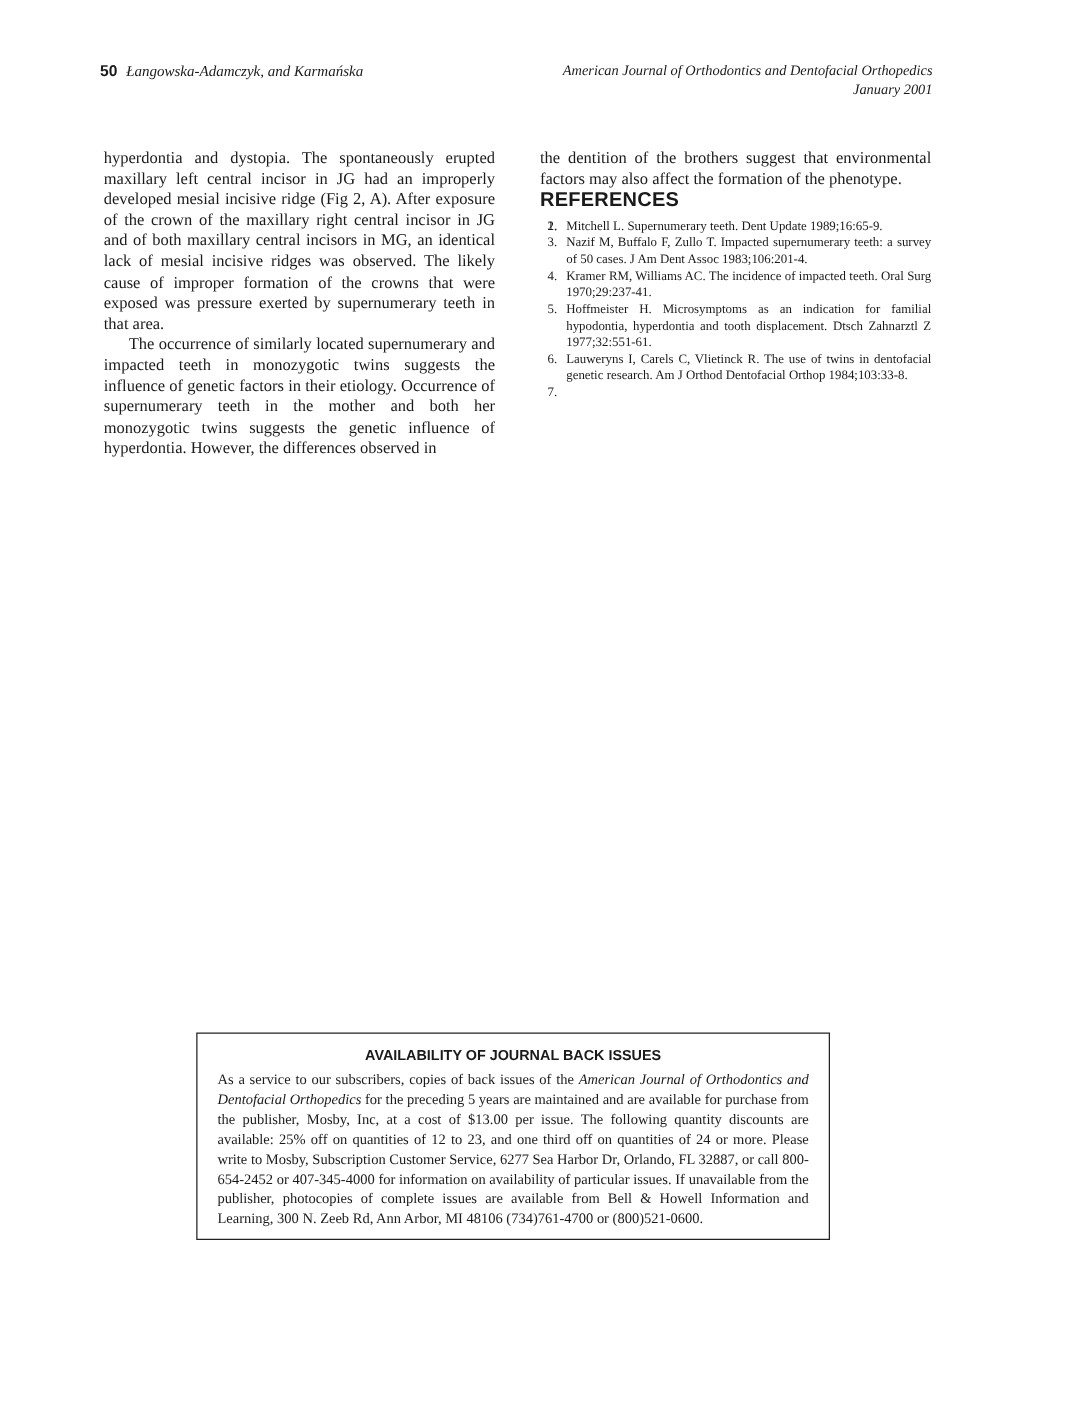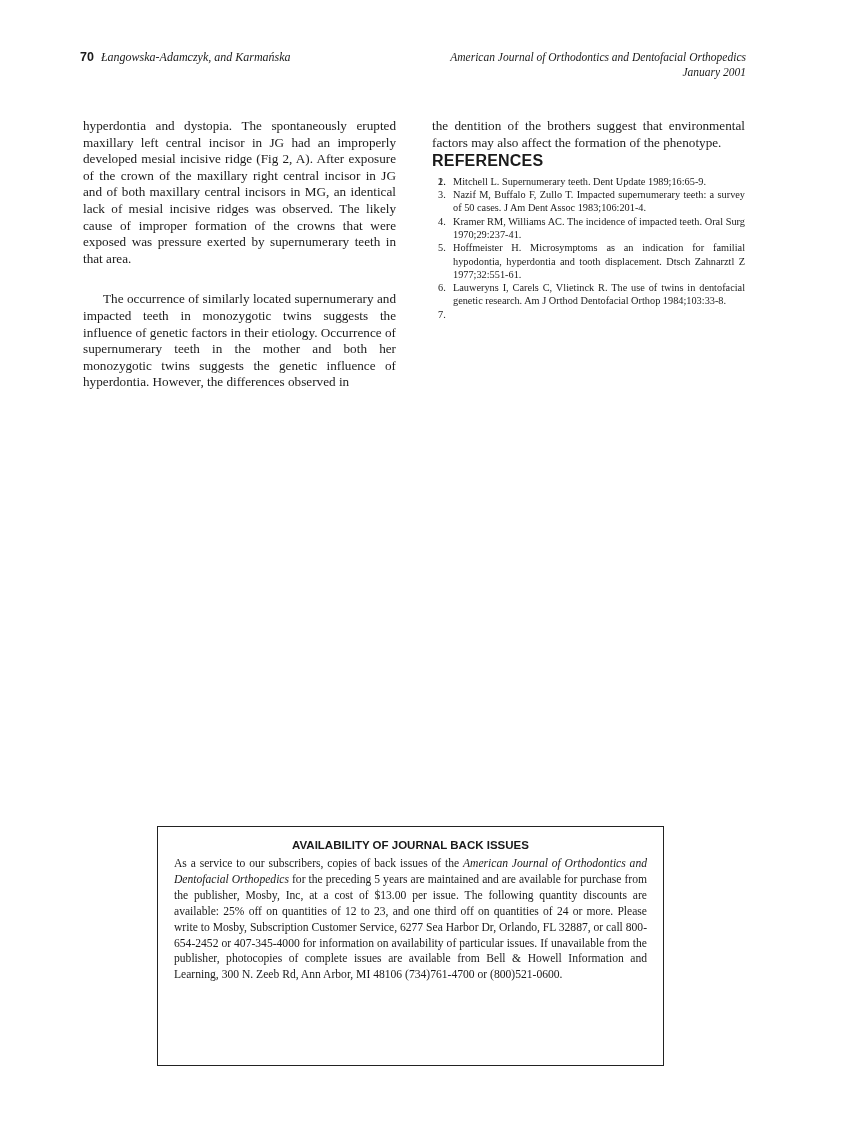--- a/index.html
+++ b/index.html
@@ -5,35 +5,35 @@
   html, body { margin:0; padding:0; background:#ffffff; }
   body { width:866px; height:1122px; position:relative; overflow:hidden; color:#1a1a1a; font-family:"Liberation Serif", serif; }
   .header-left { position:absolute; left:80px; top:50px; font-size:12px; }
   .header-left .pn { font-family:"Liberation Sans", sans-serif; font-weight:bold; font-size:12.5px; margin-right:4px; }
   .header-left .auth { font-style:italic; }
   .header-right { position:absolute; right:120px; top:50px; font-size:11.5px; font-style:italic; text-align:right; line-height:15px; }
   .col { position:absolute; top:118px; width:313px; font-size:13.2px; line-height:16.6px; text-align:justify; }
   .col-left { left:83px; }
   .col-right { left:432px; }
   .col p { margin:0; }
-  .col p.indent { text-indent:20px;margin-top:24px; }
+  .col p.indent { text-indent:20px; }
   .refs-h { font-family:"Liberation Sans", sans-serif; font-weight:bold; font-size:16px; margin-top:2px; margin-bottom:5px; letter-spacing:0.2px; }
   ol.refs { margin:0; padding:0; list-style:none; font-size:10.3px; line-height:13.3px; }
   ol.refs li { position:relative; padding-left:21px; text-align:justify; }
   ol.refs li .num { position:absolute; left:6px; top:0; }
-  .box { position:absolute; left:157px; top:826px; width:507px; height:240px; border:1.5px solid #222; box-sizing:border-box; padding:12px 16px 0 16px; }
+  .box { position:absolute; left:157px; top:826px; width:507px; height:166px; border:1.5px solid #222; box-sizing:border-box; padding:12px 16px 0 16px; }
   .box-title { font-family:"Liberation Sans", sans-serif; font-weight:bold; font-size:11.5px; text-align:center; margin-bottom:5px; }
   .box-text { font-size:11.6px; line-height:15.9px; text-align:justify; }
   .box-text i { font-style:italic; }
 </style>
 </head>
 <body>
 
 <div class="header-left">
-  <span class="pn">70</span>
+  <span class="pn">50</span>
   <span class="auth">Łangowska-Adamczyk, and Karmańska</span>
 </div>
 <div class="header-right">
   <div>American Journal of Orthodontics and Dentofacial Orthopedics</div>
   <div>January 2001</div>
 </div>
 
 <div class="col col-left">
   <p>hyperdontia and dystopia. The spontaneously erupted maxillary left central incisor in JG had an improperly developed mesial incisive ridge (Fig 2, A). After exposure of the crown of the maxillary right central incisor in JG and of both maxillary central incisors in MG, an identical lack of mesial incisive ridges was observed. The likely cause of improper formation of the crowns that were exposed was pressure exerted by supernumerary teeth in that area.</p>
   <p class="indent">The occurrence of similarly located supernumerary and impacted teeth in monozygotic twins suggests the influence of genetic factors in their etiology. Occurrence of supernumerary teeth in the mother and both her monozygotic twins suggests the genetic influence of hyperdontia. However, the differences observed in</p>

